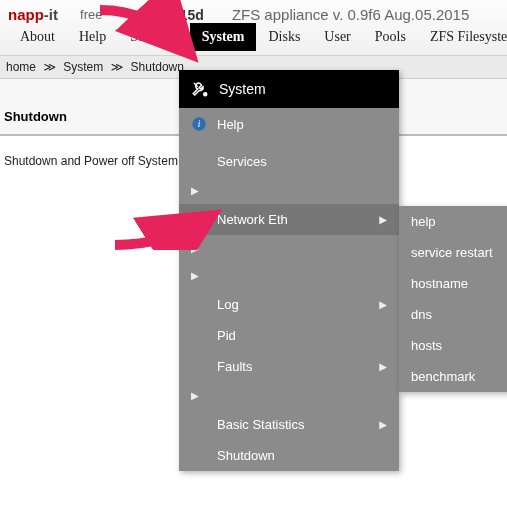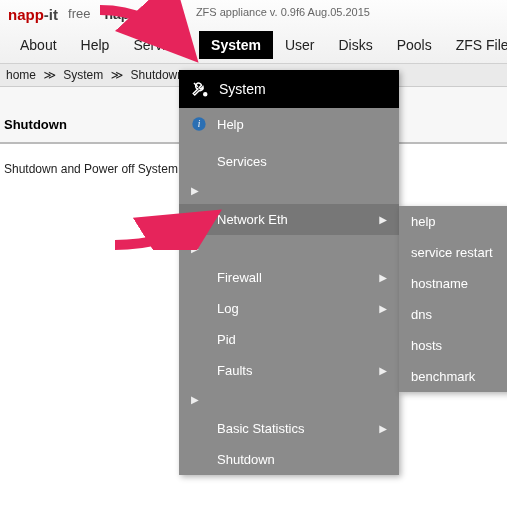--- a/index.html
+++ b/index.html
@@ -10,29 +10,29 @@
     width: 507px;
     height: 516px;
     position: relative;
     overflow: hidden;
   }
   .header {
     background: linear-gradient(#fdfdfd, #f0f0f0);
     border-bottom: 1px solid #d0d0d0;
     padding: 6px 8px 4px 8px;
   }
-  .logo-row { display:flex; align-items:flex-start; gap:8px; }
+  .logo-row { display:flex; align-items:center; gap:20px; }
   .logo-napp { color:#b00; font-weight:bold; font-size:15px; }
   .logo-it { color:#444; font-weight:bold; font-size:15px; }
   .logo-free { color:#666; font-size:13px; margin-left:2px;}
   .logo-tag { color:#333; font-weight:bold; font-size:14px; margin-left:6px;}
-  .logo-ver { color:#666; font-size:11px; margin-left:8px;}
+  .logo-ver { color:#666; font-size:15px; margin-left:8px;}
   .menubar {
     display:flex; align-items:center;
-    margin-top:8px;
+    font-family:Liberation Serif, serif;
   }
   .menuitem {
     padding:6px 12px;
     font-size:14px;
     color:#222;
     cursor:pointer;
     white-space:nowrap;
   }
   .menuitem.active {
     background:#000;
@@ -128,22 +128,22 @@
     <span><span class="logo-napp">napp</span><span class="logo-it">-it</span></span>
     <span class="logo-free">free</span>
     <span class="logo-tag">napp-it-15d</span>
     <span class="logo-ver">ZFS appliance v. 0.9f6 Aug.05.2015</span>
   </div>
   <div class="menubar">
     <div class="menuitem">About</div>
     <div class="menuitem">Help</div>
     <div class="menuitem">Services</div>
     <div class="menuitem active">System</div>
+    <div class="menuitem">Disks</div>
     <div class="menuitem">User</div>
-    <div class="menuitem">Disks</div>
     <div class="menuitem">Pools</div>
     <div class="menuitem">ZFS Filesystems</div>
   </div>
 </div>
 
 <div class="breadcrumb">
   <span>home</span>
   <span class="bc-sep">≫</span>
   <span>System</span>
   <span class="bc-sep">≫</span>
@@ -192,24 +192,20 @@
     <span class="lbl">
         <span style="width:16px"></span>
         <span>Network Eth</span>
       </span>
     <span class="chev">▶</span>
   </div>
   <div class="dd-row">
     <span class="chev">▶</span>
   </div>
   <div class="dd-row">
-    <span class="lbl">
-        <span style="width:16px"></span>
-        <span>Firewall</span>
-      </span>
     <span class="chev">▶</span>
   </div>
   <div class="dd-row">
     <span class="lbl">
         <span style="width:16px"></span>
         <span>Log</span>
       </span>
     <span class="chev">▶</span>
   </div>
   <div class="dd-row">

